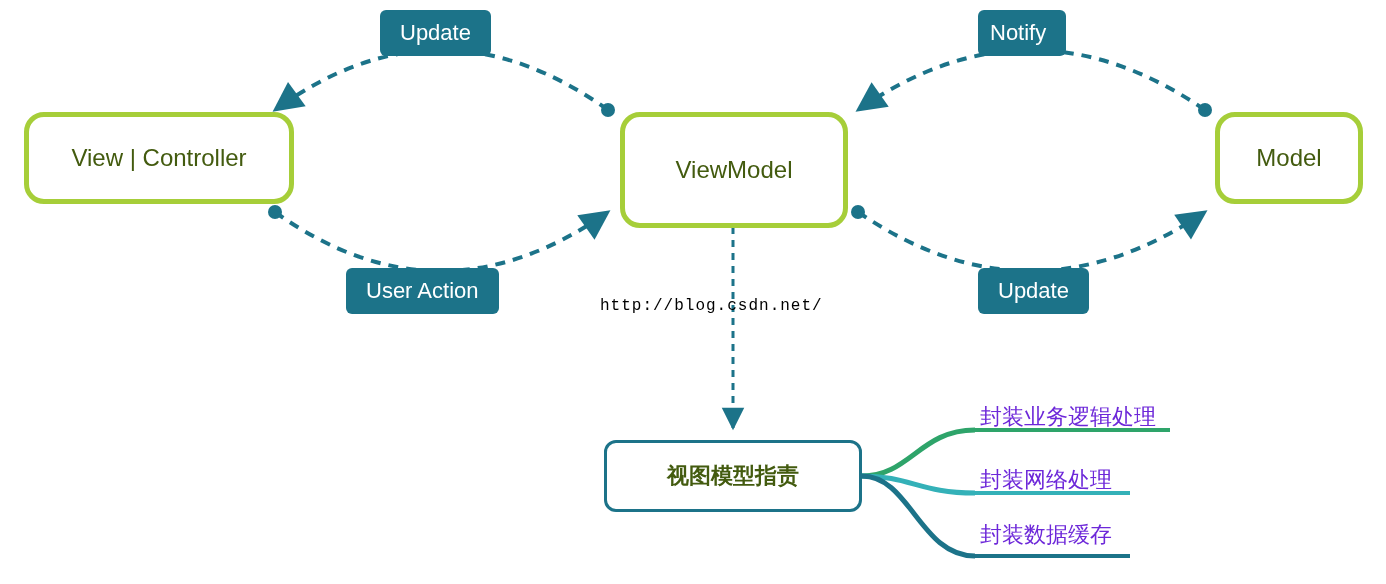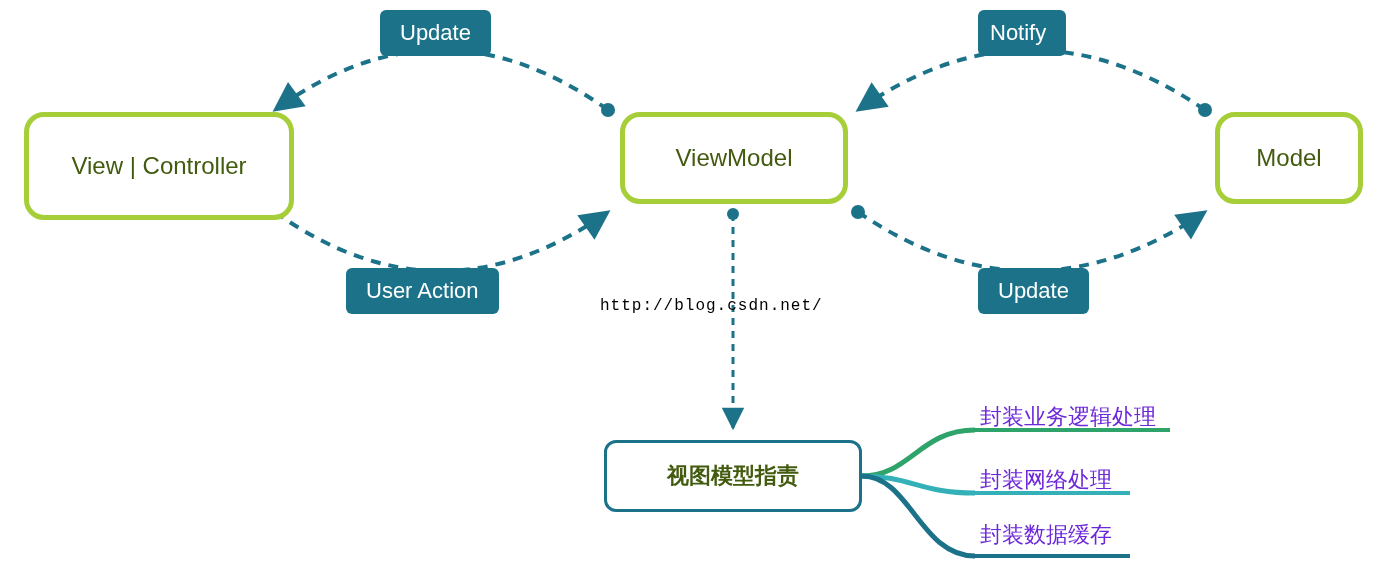--- a/index.html
+++ b/index.html
@@ -93,25 +93,25 @@
   <path d="M862,476 C 910,476 920,430 975,430" fill="none" stroke="#2ea46a" stroke-width="5"></path>
   <line x1="975" y1="430" x2="1170" y2="430" stroke="#2ea46a" stroke-width="4"></line>
 
   <path d="M862,476 C 910,476 920,493 975,493" fill="none" stroke="#34b1b8" stroke-width="5"></path>
   <line x1="975" y1="493" x2="1130" y2="493" stroke="#34b1b8" stroke-width="4"></line>
 
   <path d="M862,476 C 910,476 920,556 975,556" fill="none" stroke="#1c7389" stroke-width="5"></path>
   <line x1="975" y1="556" x2="1130" y2="556" stroke="#1c7389" stroke-width="4"></line>
 </svg>
 
-<div class="node" style="left:24px; top:112px; width:270px; height:108px;">
+<div class="node" style="left:24px; top:112px; width:270px; height:92px;">
   <span>View | Controller</span>
 </div>
 
-<div class="node" style="left:620px; top:112px; width:228px; height:92px;">
+<div class="node" style="left:620px; top:112px; width:228px; height:116px;">
   <span>ViewModel</span>
 </div>
 
 <div class="node" style="left:1215px; top:112px; width:148px; height:92px;">
   <span>Model</span>
 </div>
 
 <div class="label" style="left:380px; top:10px;">
   <span>Update</span>
 </div>

